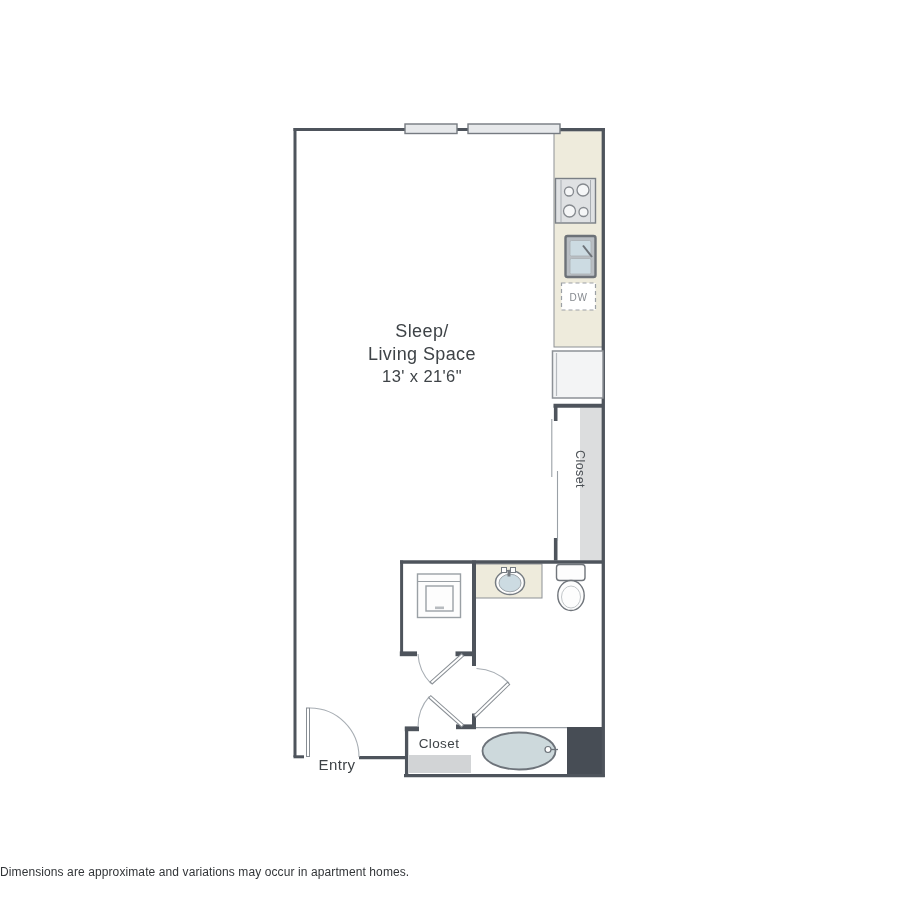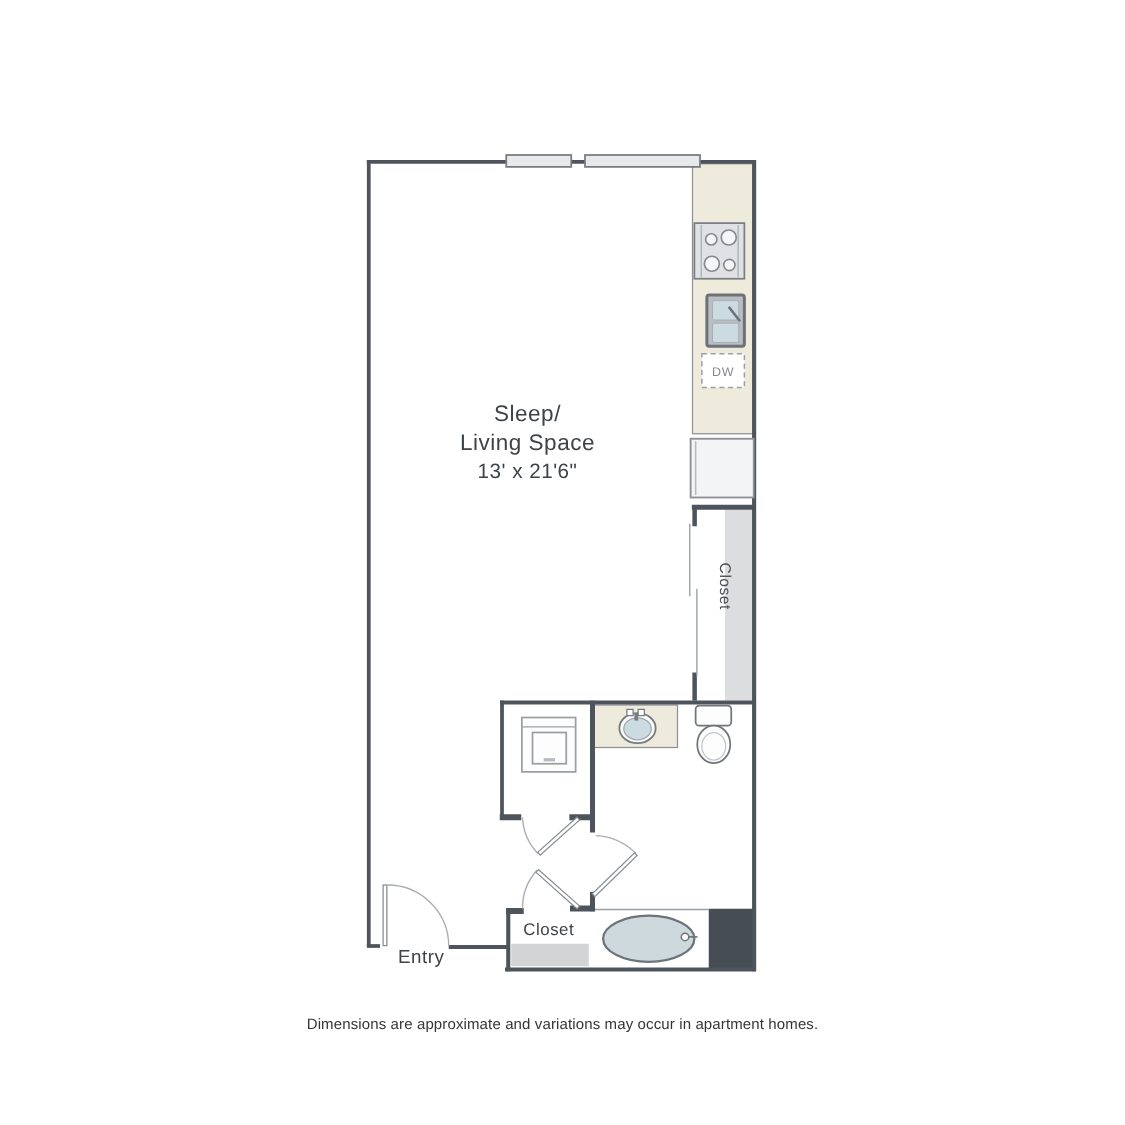--- a/index.html
+++ b/index.html
@@ -27,22 +27,22 @@
 
   .lbl        { fill: #3e4347; letter-spacing: 0.4px; }
   .lbl-room   { font-size: 18px; }
   .lbl-dim    { font-size: 16.5px; }
   .lbl-entry  { font-size: 15px; }
   .lbl-closet { font-size: 13.5px; }
   .lbl-closet-v { font-size: 12.5px; fill: #4a4f54; }
   .lbl-dw     { font-size: 10px; fill: #85898e; letter-spacing: 0.6px; }
 
   .disclaimer {
-    position: absolute; left: 0; top: 812px; width: 900px;
-    text-align: center; font-size: 12px; color: #323538; letter-spacing: 0.1px;
+    position: absolute; left: 0; top: 865px; width: 900px;
+    font-size: 12px; color: #323538; letter-spacing: 0.1px;
   }
 </style>
 </head>
 <body>
 
 <div class="plan-wrap">
 <svg width="900" height="900" viewBox="0 0 900 900" xmlns="http://www.w3.org/2000/svg">
 
   <g>
     <rect x="554" y="131" width="49" height="216" stroke="#8d9196" stroke-width="1" fill="#eeebdc"></rect>

